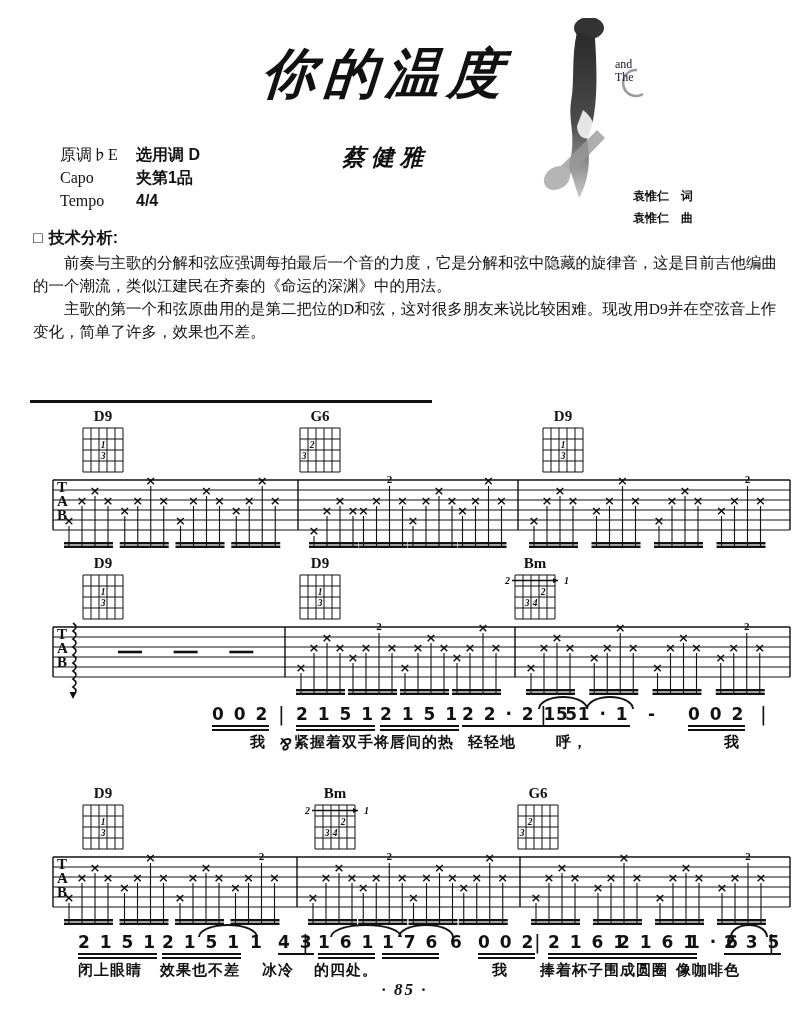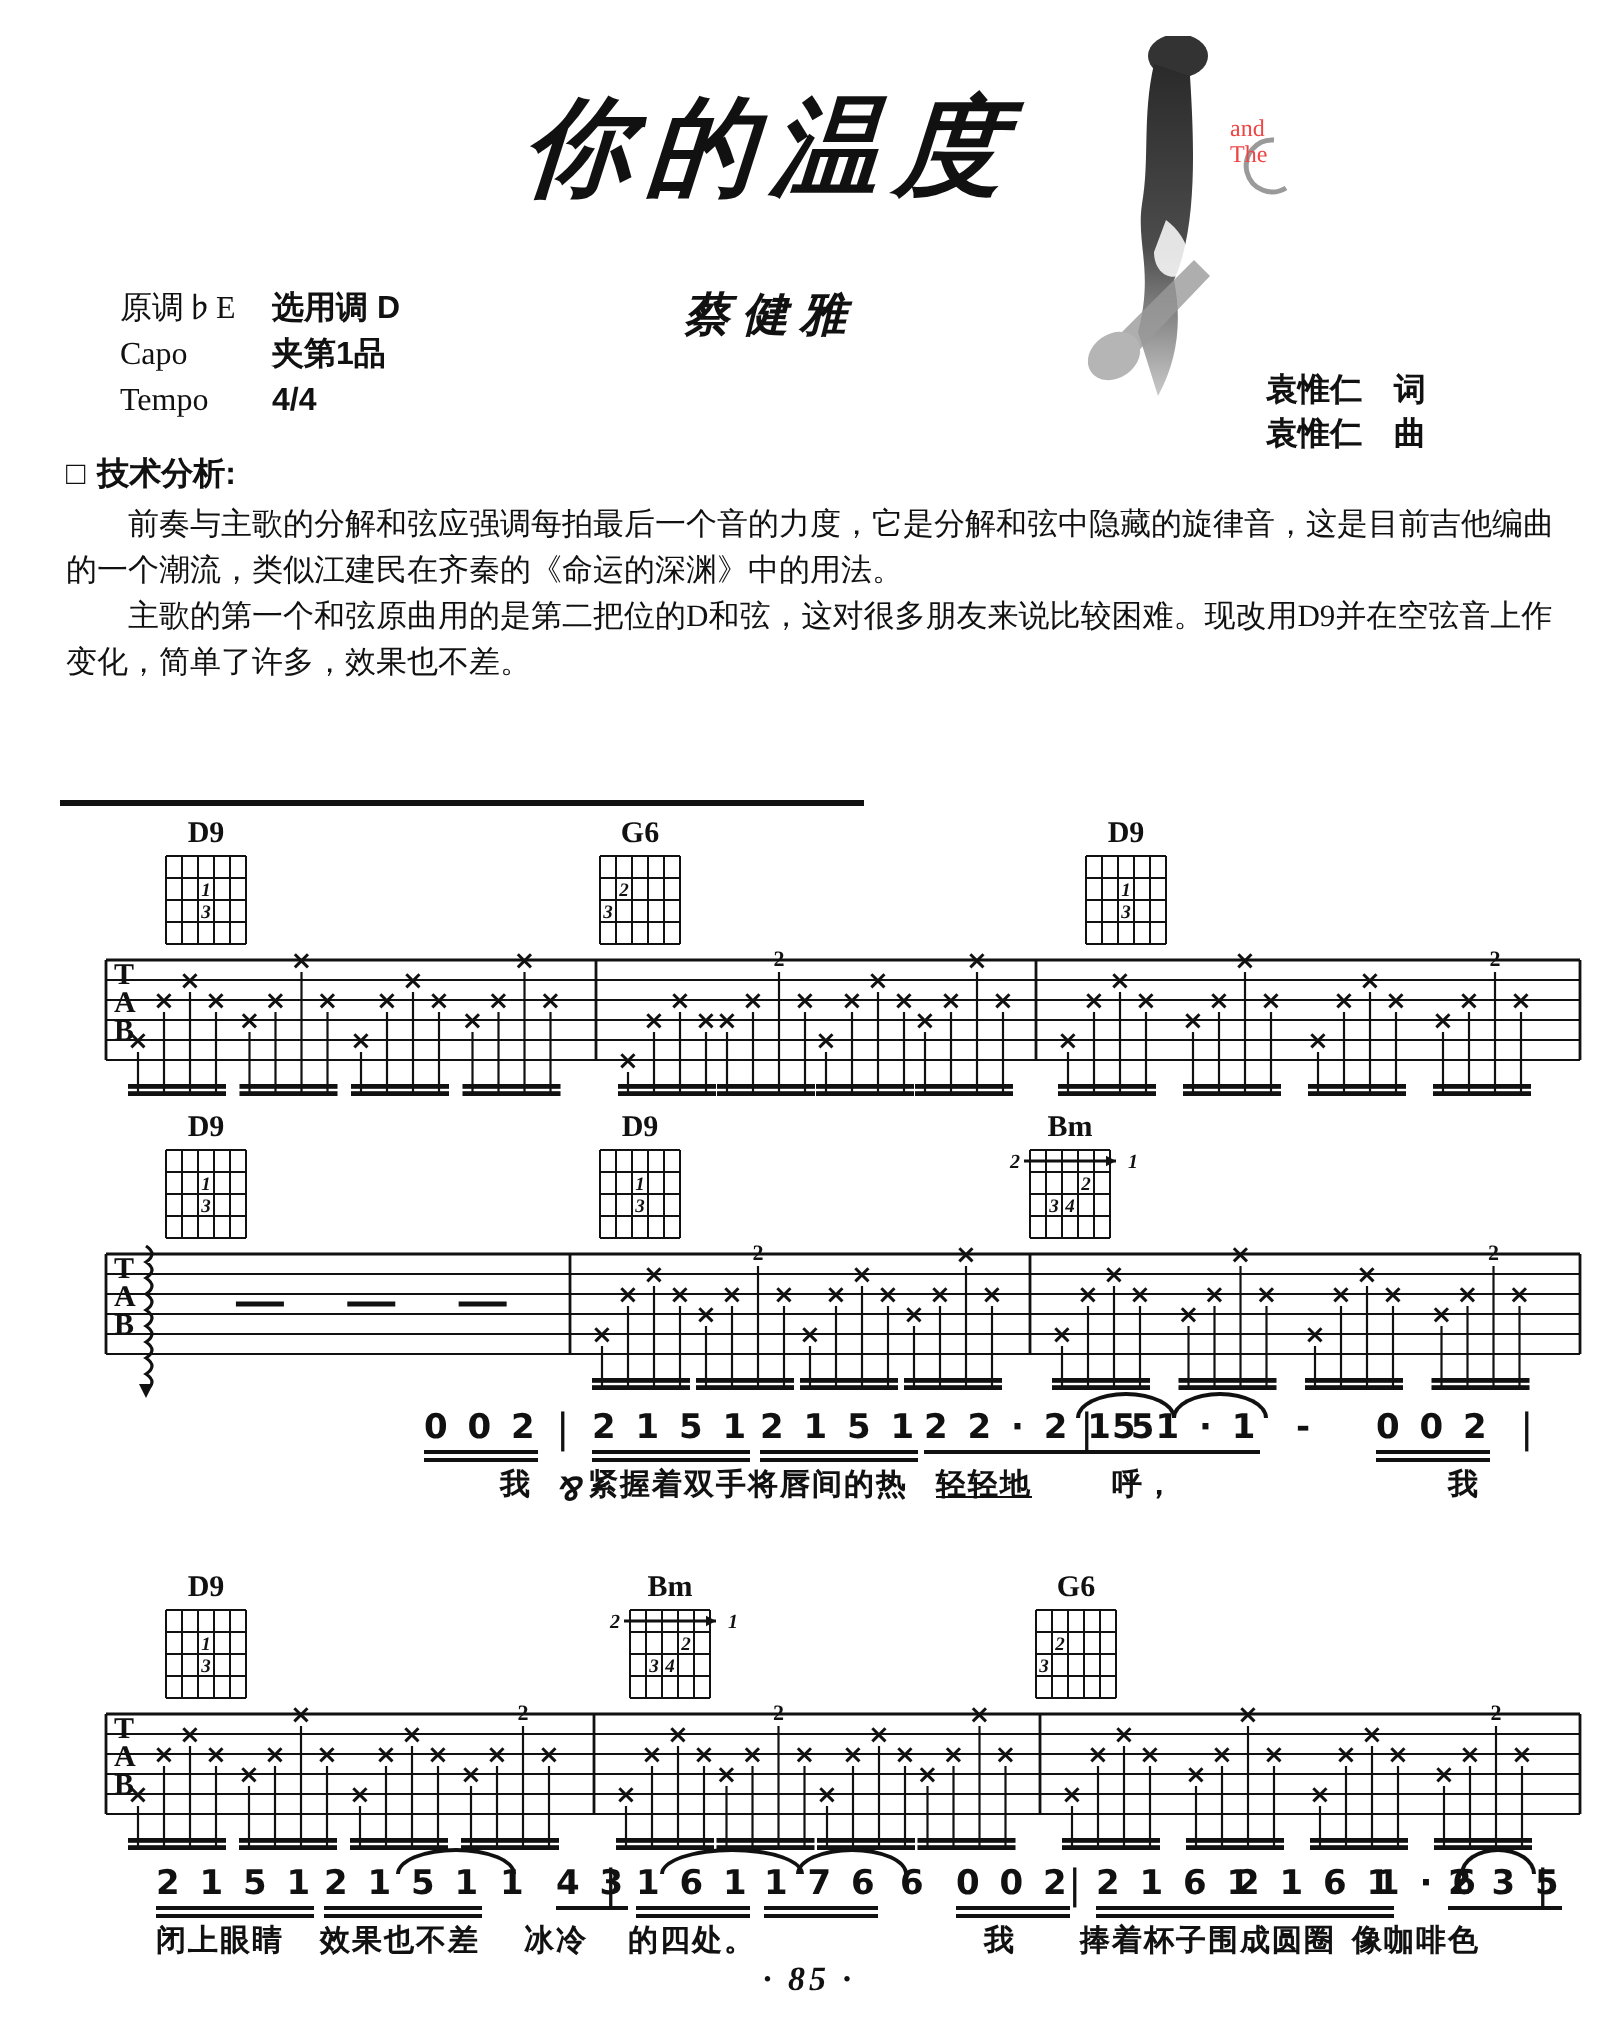--- a/index.html
+++ b/index.html
@@ -5,21 +5,21 @@
   html,body{margin:0;padding:0;background:#e8e8e8;}
   .page{position:relative;width:809px;height:1010px;background:#ffffff;margin:0 auto;
         font-family:"Liberation Serif",serif;color:#111;overflow:hidden;}
   .abs{position:absolute;}
   .title{left:262px;top:38px;width:300px;font-size:54px;font-weight:bold;font-style:italic;
          letter-spacing:8px;white-space:nowrap;transform:skewX(-4deg);}
   .artist{left:342px;top:142px;font-size:23px;font-weight:bold;font-style:italic;letter-spacing:6px;}
   .meta{left:60px;top:143px;font-size:16px;line-height:23px;}
   .meta .mrow span.lab{display:inline-block;width:72px;}
   .meta .mrow span.val{font-weight:bold;font-family:"Liberation Sans",sans-serif;}
-  .credits{left:633px;top:185px;font-size:16px;font-weight:bold;line-height:22px;
+  .credits{left:633px;top:185px;font-size:12px;font-weight:bold;line-height:22px;
            font-family:"Liberation Sans",sans-serif;text-align:right;}
   .analysis{left:33px;top:226px;width:752px;font-size:15.5px;line-height:23px;}
   .analysis h3{margin:0 0 2px 0;font-size:16px;font-weight:bold;font-family:"Liberation Sans",sans-serif;}
   .analysis h3 .box{font-weight:normal;margin-right:6px;}
   .analysis p{margin:0;text-indent:2em;}
   .rule{left:30px;top:400px;width:402px;height:2.5px;background:#111;}
   .system{left:38px;overflow:visible;}
   .notation{left:0;width:809px;height:62px;}
   .num{position:absolute;top:4px;font-family:"DejaVu Sans",sans-serif;font-weight:bold;
        font-size:17px;letter-spacing:2px;white-space:nowrap;line-height:1;}
@@ -28,21 +28,21 @@
       linear-gradient(#111,#111) 0 calc(100% - 4px)/100% 2px no-repeat;}
   .nbar{font-weight:normal;font-size:20px;top:2px;letter-spacing:0;}
   .lyr{position:absolute;font-size:15px;white-space:nowrap;font-weight:bold;
        font-family:"Liberation Sans",sans-serif;letter-spacing:1px;}
   .segno{font-style:italic;font-weight:bold;font-size:16px;}
   .tie{position:absolute;height:11px;border:2px solid #111;border-bottom:none;
        border-radius:50% 50% 0 0/100% 100% 0 0;top:-6px;}
   .pageno{left:0;top:980px;width:809px;text-align:center;font-size:17px;font-style:italic;
           font-weight:bold;letter-spacing:2px;}
   .artwork{left:533px;top:18px;width:160px;height:190px;}
-  .arttext{position:absolute;left:82px;top:40px;color:#ef4444;font-size:12px;line-height:13px;
+  .arttext{position:absolute;left:82px;top:40px;color:#0f172a;font-size:12px;line-height:13px;
            font-family:"Liberation Serif",serif;}
 </style>
 </head>
 <body>
 
 <div class="page">
 
   <div class="abs title">你的温度</div>
   <div class="abs artist">蔡健雅</div>
 
@@ -625,21 +625,21 @@
       <span class="num u2" style="left: 380px;">2 1 5 1</span>
       <span class="num u1" style="left: 462px;">2 2 · 2 1 5</span>
       <span class="num nbar" style="left: 540px;">|</span>
       <span class="num u1" style="left: 556px;">5 1 · 1</span>
       <span class="num" style="left: 648px;">-</span>
       <span class="num u2" style="left: 688px;">0 0 2</span>
       <span class="num nbar" style="left: 760px;">|</span>
       <span class="lyr" style="left: 250px; top: 31px;">我</span>
       <span class="lyr segno" style="left: 278px; top: 31px;">⅋</span>
       <span class="lyr" style="left: 294px; top: 31px;">紧握着双手将唇间的热</span>
-      <span class="lyr" style="left: 468px; top: 31px; text-decoration: underline;">轻轻地</span>
+      <span class="lyr" style="left: 468px; top: 31px;">轻轻地</span>
       <span class="lyr" style="left: 556px; top: 31px;">呼，</span>
       <span class="lyr" style="left: 724px; top: 31px;">我</span>
       <div class="tie" style="left: 538px; width: 46px;"></div>
       <div class="tie" style="left: 586px; width: 44px;"></div>
     </div>
   <div id="not1" class="abs notation" style="top: 930px;">
       <span class="num u2" style="left: 78px;">2 1 5 1</span>
       <span class="num u2" style="left: 162px;">2 1 5 1</span>
       <span class="num" style="left: 250px;">1</span>
       <span class="num u1" style="left: 278px;">4 3</span>

